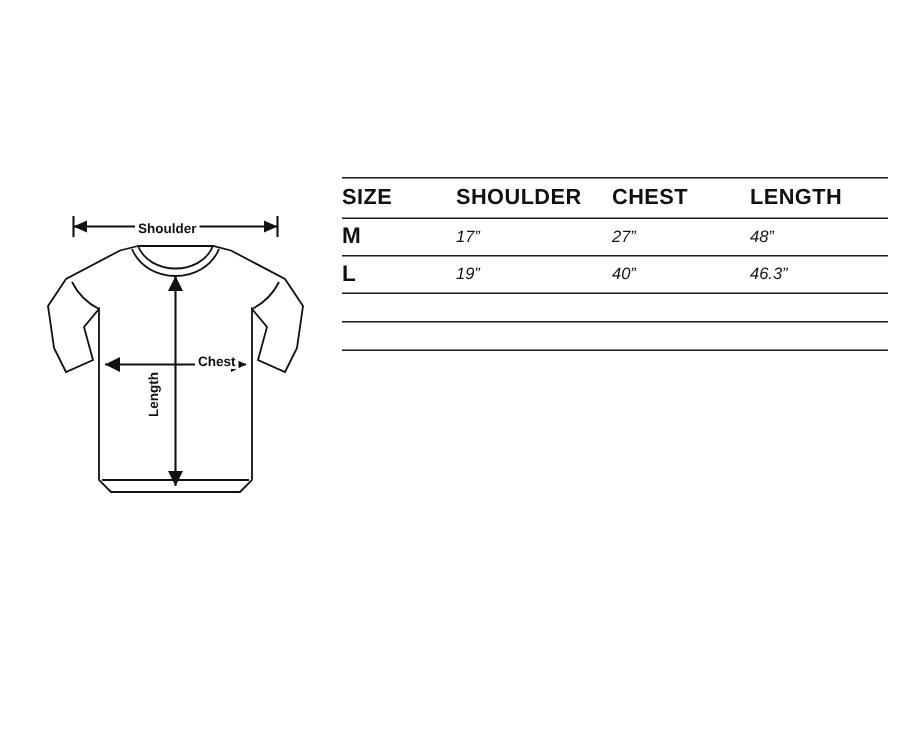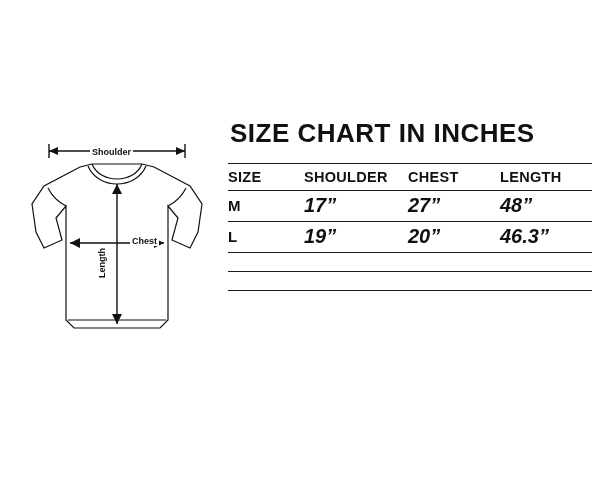--- a/index.html
+++ b/index.html
@@ -98,22 +98,22 @@
   table.size-table thead th {
     font-weight: bold;
     font-size: 14.5px;
     letter-spacing: 0.3px;
     border-top: 1.5px solid #1a1a1a;
     padding-top: 5px;
     padding-bottom: 5px;
   }
   table.size-table tbody td {
     font-style: italic;
-    font-weight: bold;
-    font-size: 20px;
+    font-weight: normal;
+    font-size: 11px;
   }
   table.size-table tbody td.size-cell {
     font-style: normal;
     font-weight: bold;
     font-size: 15px;
   }
 
   
   col.c-size { width: 76px; }
   col.c-shoulder { width: 104px; }
@@ -189,21 +189,20 @@
         <polygon points="95,184 90,174 100,174" fill="#111111" stroke="none"></polygon>
       </g>
     </svg>
 
     <span class="dimlabel" id="label-shoulder">Shoulder</span>
     <span class="dimlabel" id="label-chest">Chest</span>
     <span class="dimlabel" id="label-length">Length</span>
   </div>
 
   <div id="chart">
-    <div id="chart-title">SIZE CHART IN INCHES</div>
 
     <table class="size-table">
       <colgroup>
         <col class="c-size">
         <col class="c-shoulder">
         <col class="c-chest">
         <col class="c-length">
       </colgroup>
       <thead>
         <tr>
@@ -216,21 +215,21 @@
       <tbody>
         <tr>
           <td class="size-cell">M</td>
           <td>17”</td>
           <td>27”</td>
           <td>48”</td>
         </tr>
         <tr>
           <td class="size-cell">L</td>
           <td>19”</td>
-          <td>20”</td>
+          <td>40”</td>
           <td>46.3”</td>
         </tr>
         <tr class="rule-row">
           <td></td>
           <td></td>
           <td></td>
           <td></td>
         </tr>
         <tr class="rule-row">
           <td></td>

